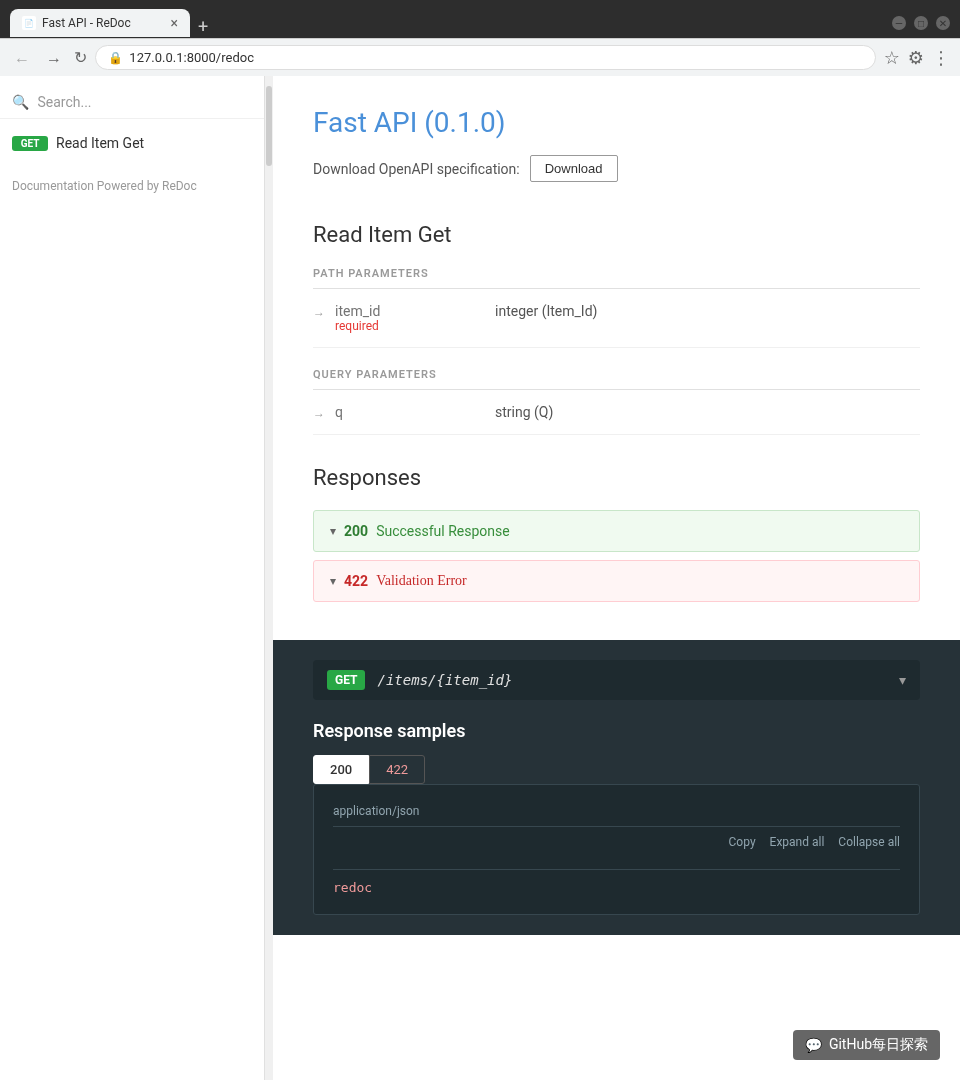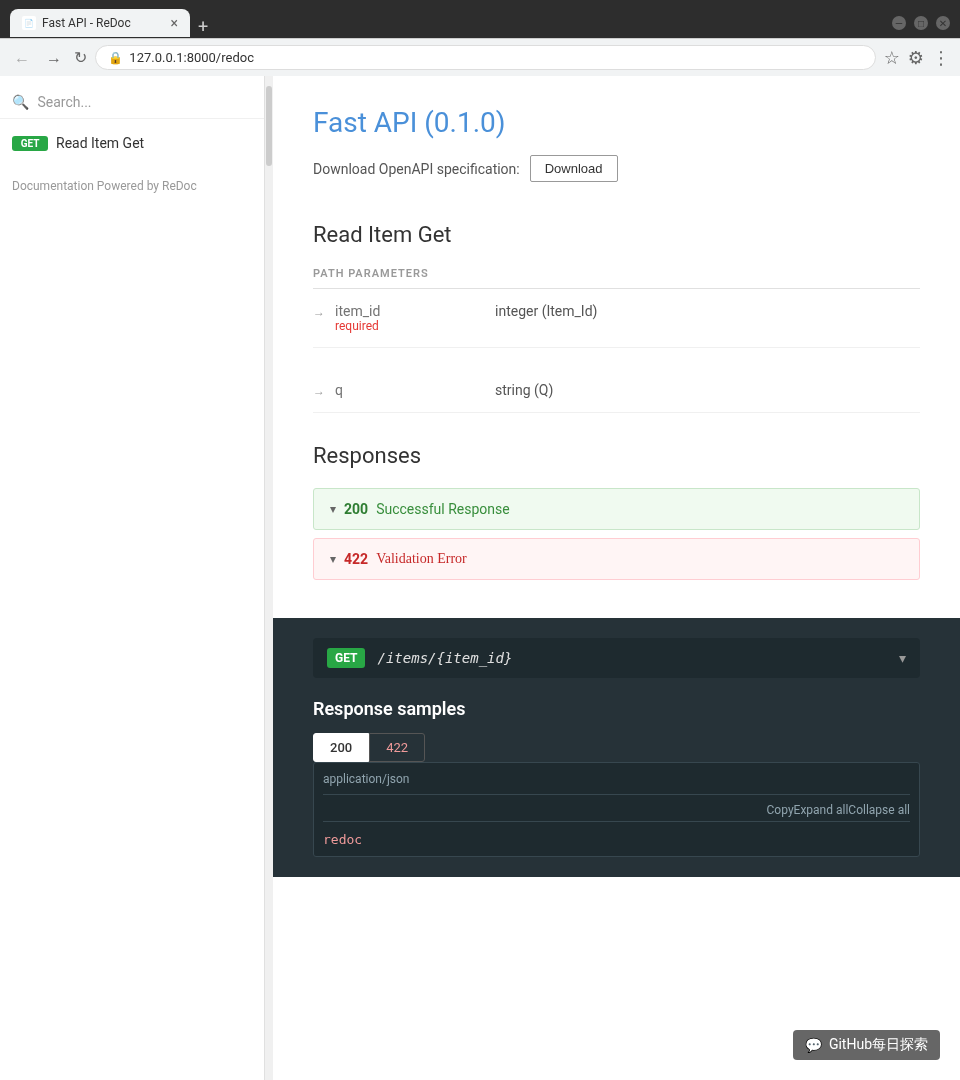--- a/index.html
+++ b/index.html
@@ -318,28 +318,28 @@
       color: #ef9a9a;
       border-color: #555;
     }
     .resp-tab:first-child { border-radius: 3px 0 0 3px; }
     .resp-tab:last-child { border-radius: 0 3px 3px 0; }
 
     .code-block {
       background: #1e2a2f;
       border: 1px solid #37474f;
       border-radius: 3px;
-      padding: 9px;
+      padding: 19px;
       margin-top: 0;
     }
     .code-toolbar {
       display: flex;
       justify-content: flex-end;
-      gap: 0;
-      margin-bottom: 4px;
+      gap: 14px;
+      margin-bottom: 20px;
     }
     .code-action {
       color: #90a4ae;
       font-size: 12px;
       cursor: pointer;
     }
     .code-separator {
       border-bottom: 1px solid #37474f;
       margin-bottom: 10px;
     }
@@ -446,20 +446,21 @@
           <span class="param-arrow">→</span>
           <div class="param-info">
             <div class="param-name">item_id</div>
             <div class="param-required">required</div>
           </div>
           <div class="param-type">integer (Item_Id)</div>
         </div>
       </div>
 
       <div class="params-section">
+        <div class="params-header">QUERY PARAMETERS</div>
         <div class="param-row">
           <span class="param-arrow">→</span>
           <div class="param-info">
             <div class="param-name">q</div>
           </div>
           <div class="param-type">string (Q)</div>
         </div>
       </div>
 
       <div class="responses-section">

